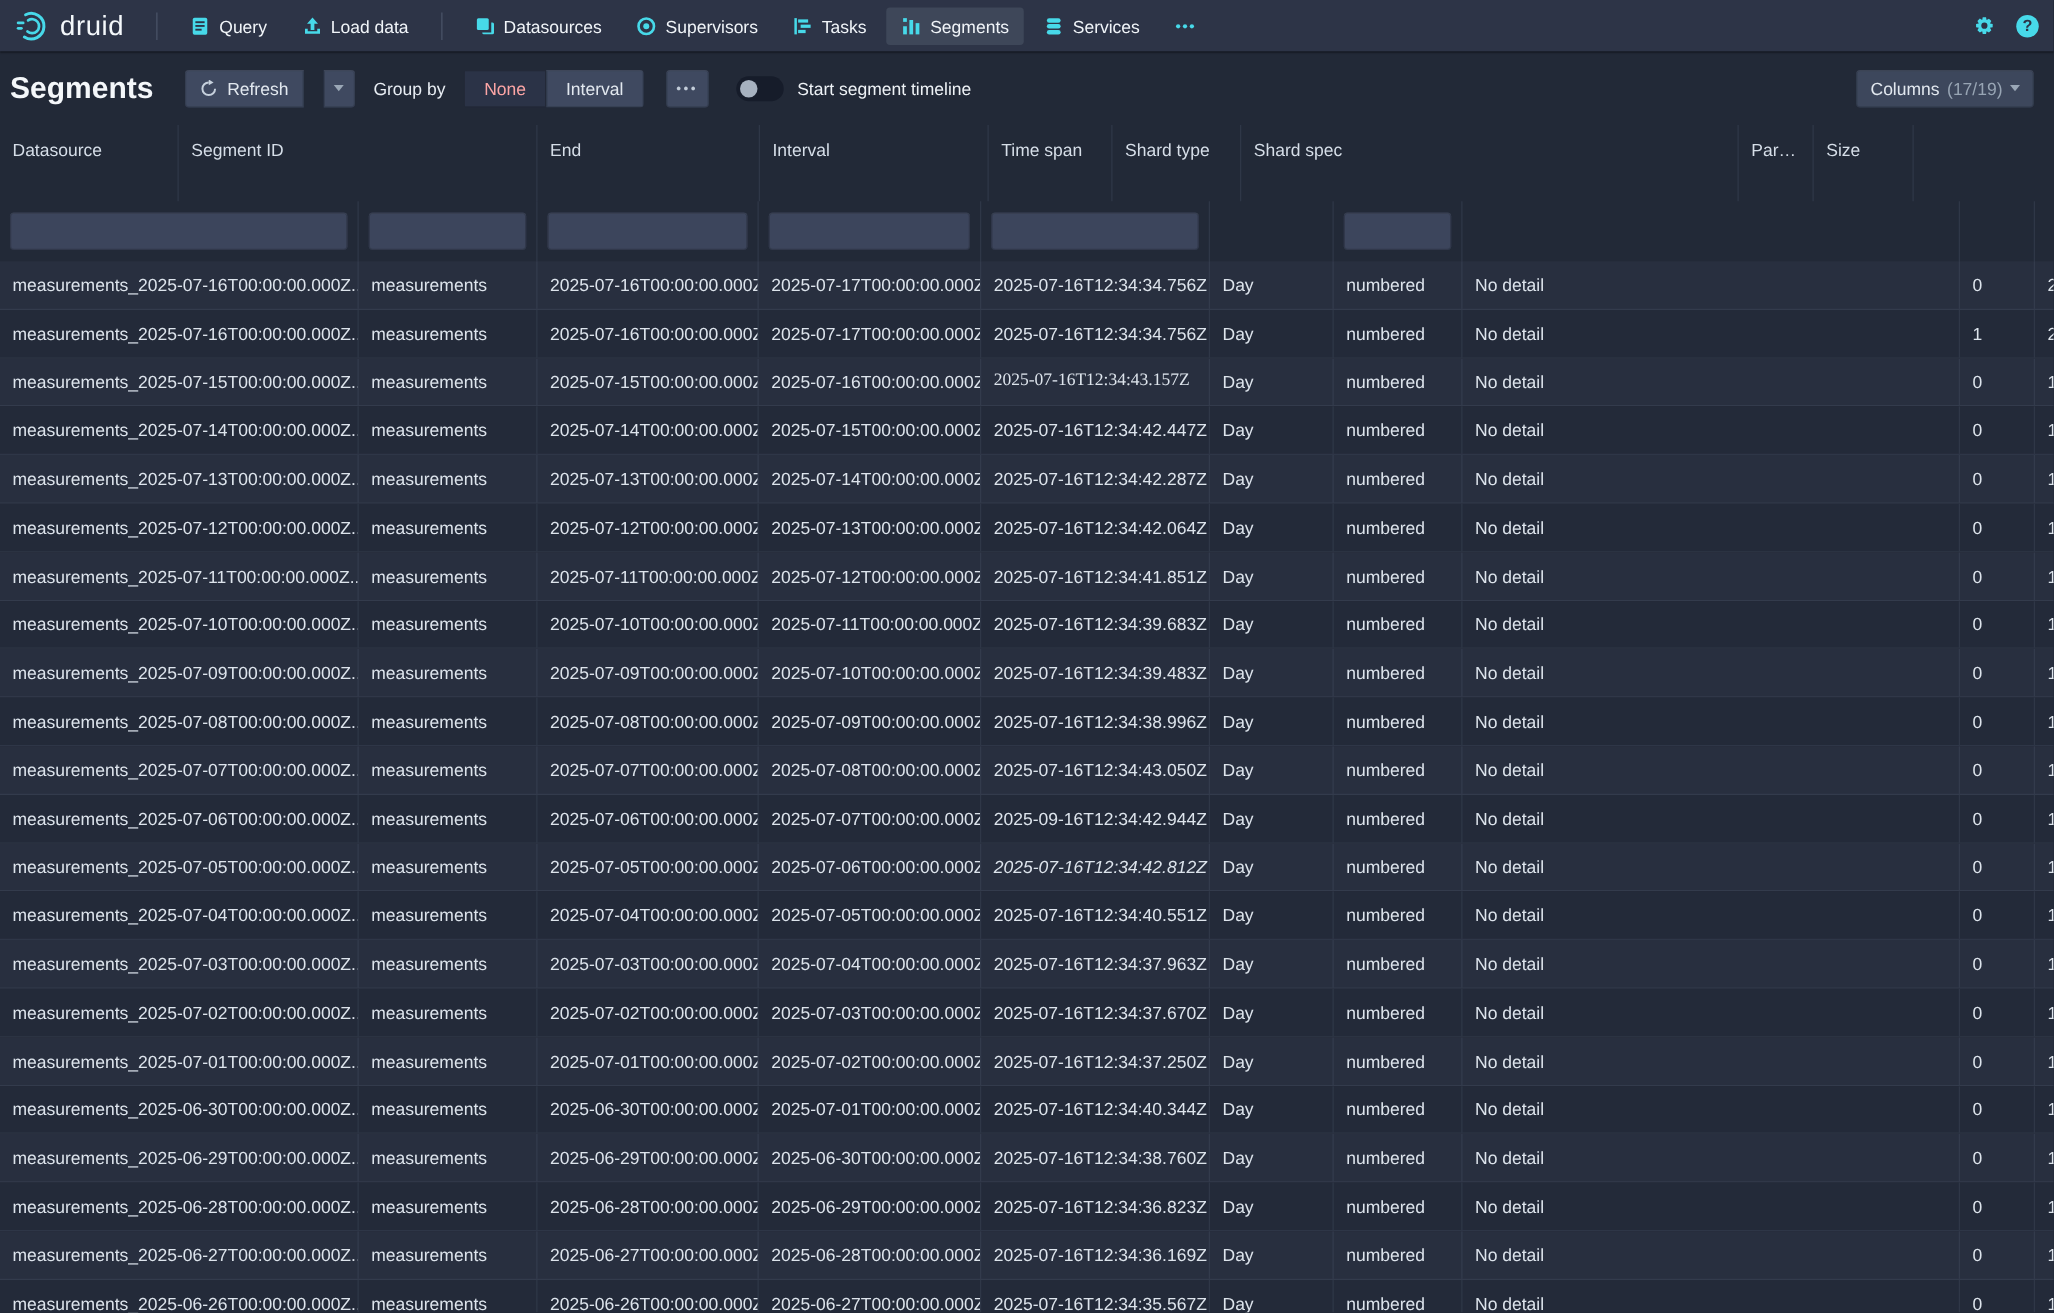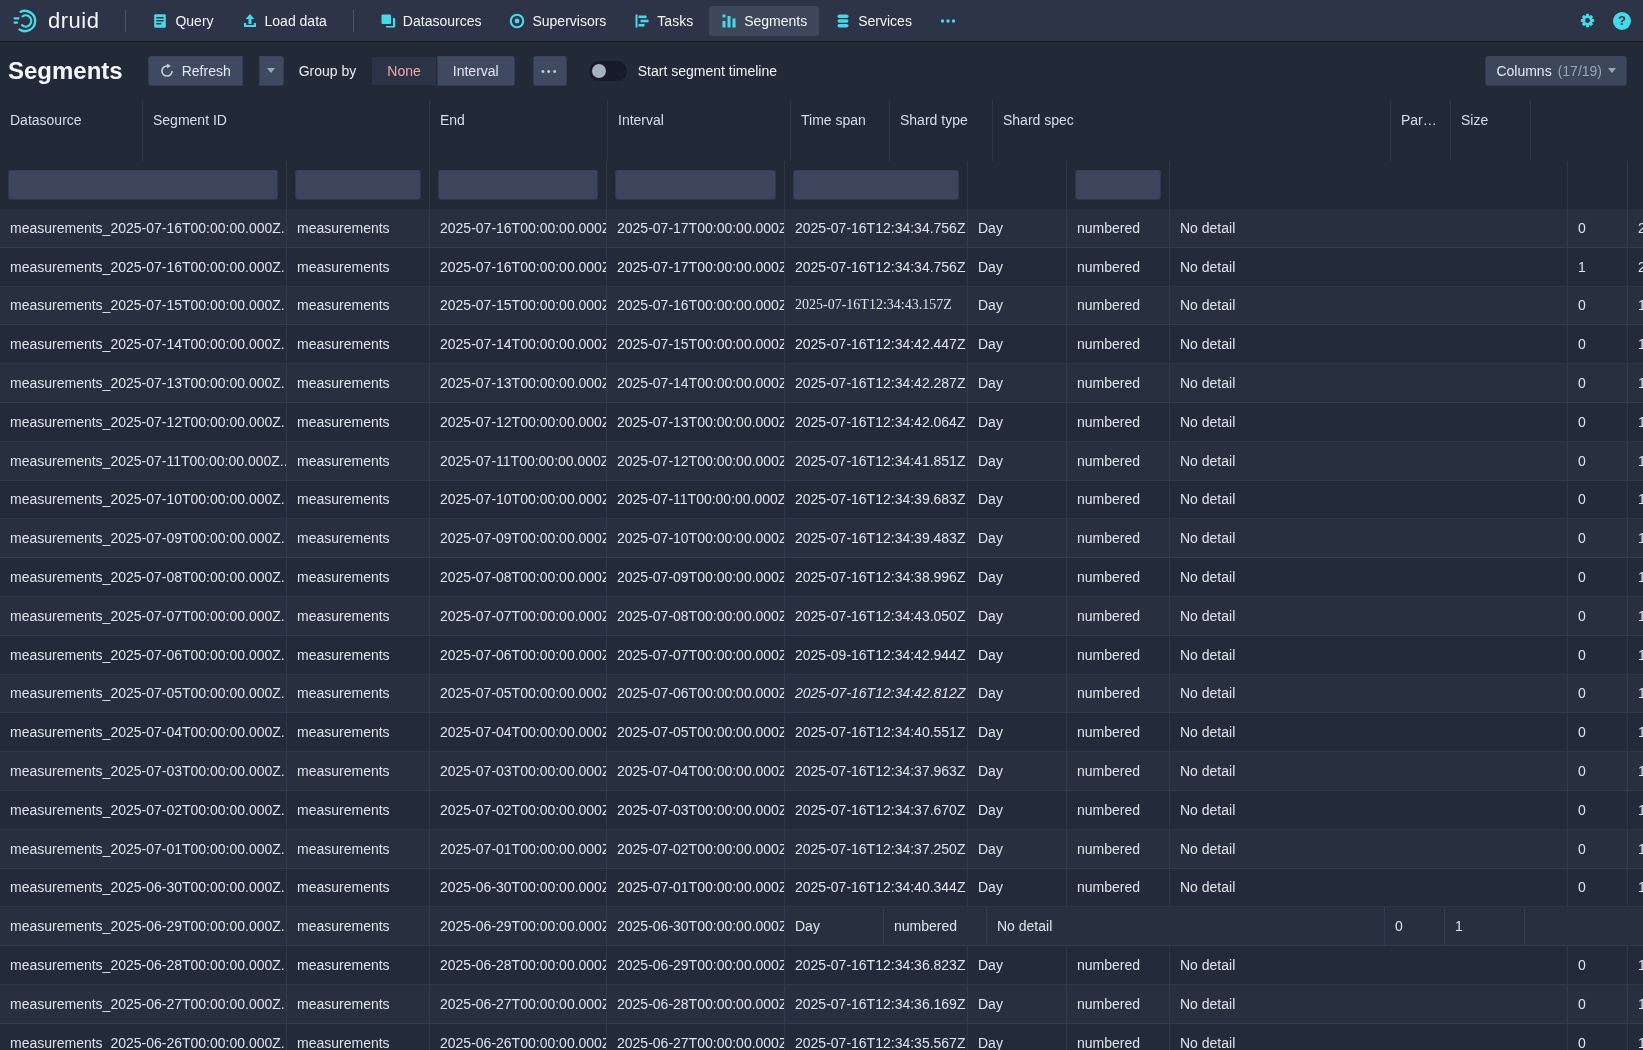--- a/index.html
+++ b/index.html
@@ -476,20 +476,21 @@
         <div class="td" style="width: 103px;">numbered</div>
         <div class="td" style="width: 398px;">No detail</div>
         <div class="td" style="width: 60px;">0</div>
         <div class="td" style="width: 80px;">1</div>
       </div>
       <div class="t-row tr odd">
         <div class="td" style="width: 287px;">measurements_2025-06-29T00:00:00.000Z...</div>
         <div class="td" style="width: 143px;">measurements</div>
         <div class="td" style="width: 177px;">2025-06-29T00:00:00.000Z</div>
         <div class="td" style="width: 178px;">2025-06-30T00:00:00.000Z</div>
+        <div class="td" style="width: 183px;">2025-07-16T12:34:38.760Z</div>
         <div class="td" style="width: 99px;">Day</div>
         <div class="td" style="width: 103px;">numbered</div>
         <div class="td" style="width: 398px;">No detail</div>
         <div class="td" style="width: 60px;">0</div>
         <div class="td" style="width: 80px;">1</div>
       </div>
       <div class="t-row tr even">
         <div class="td" style="width: 287px;">measurements_2025-06-28T00:00:00.000Z...</div>
         <div class="td" style="width: 143px;">measurements</div>
         <div class="td" style="width: 177px;">2025-06-28T00:00:00.000Z</div>

